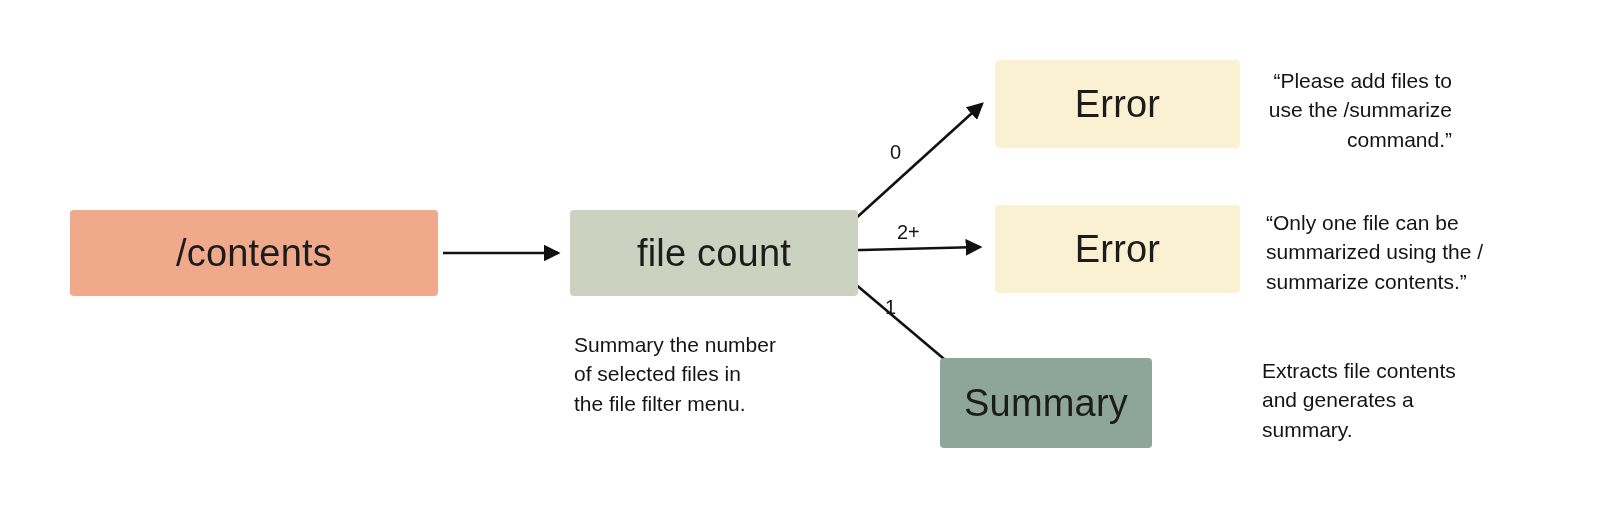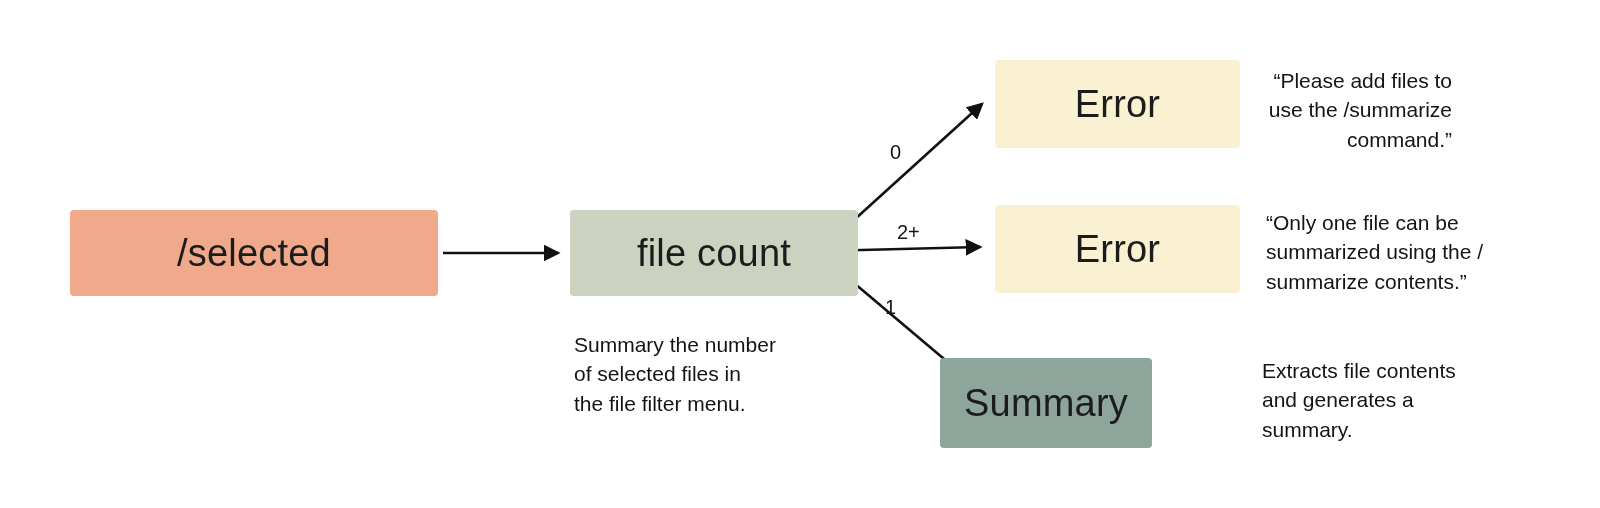--- a/index.html
+++ b/index.html
@@ -74,21 +74,21 @@
         <path d="M0,0 L10,5 L0,10 z" fill="#111111"></path>
       </marker>
     </defs>
     <line x1="443" y1="253" x2="558" y2="253" stroke="#111111" stroke-width="2.6" marker-end="url(#arrowhead)"></line>
     <line x1="822" y1="249" x2="982" y2="104" stroke="#111111" stroke-width="2.6" marker-end="url(#arrowhead)"></line>
     <line x1="822" y1="251" x2="980" y2="247" stroke="#111111" stroke-width="2.6" marker-end="url(#arrowhead)"></line>
     <line x1="822" y1="256" x2="982" y2="391" stroke="#111111" stroke-width="2.6" marker-end="url(#arrowhead)"></line>
   </svg>
 
   <div class="node node-summarize" style="background: rgb(240, 169, 139);">
-    <span>/selected</span>
+    <span>/contents</span>
   </div>
 
   <div class="node node-file-count" style="background: rgb(203, 210, 191);">
     <span>file count</span>
   </div>
   <div class="caption caption-file-count">Summary the number
 of selected files in
 the file filter menu.</div>
 
   <span class="edge-label edge-label-zero">0</span>

